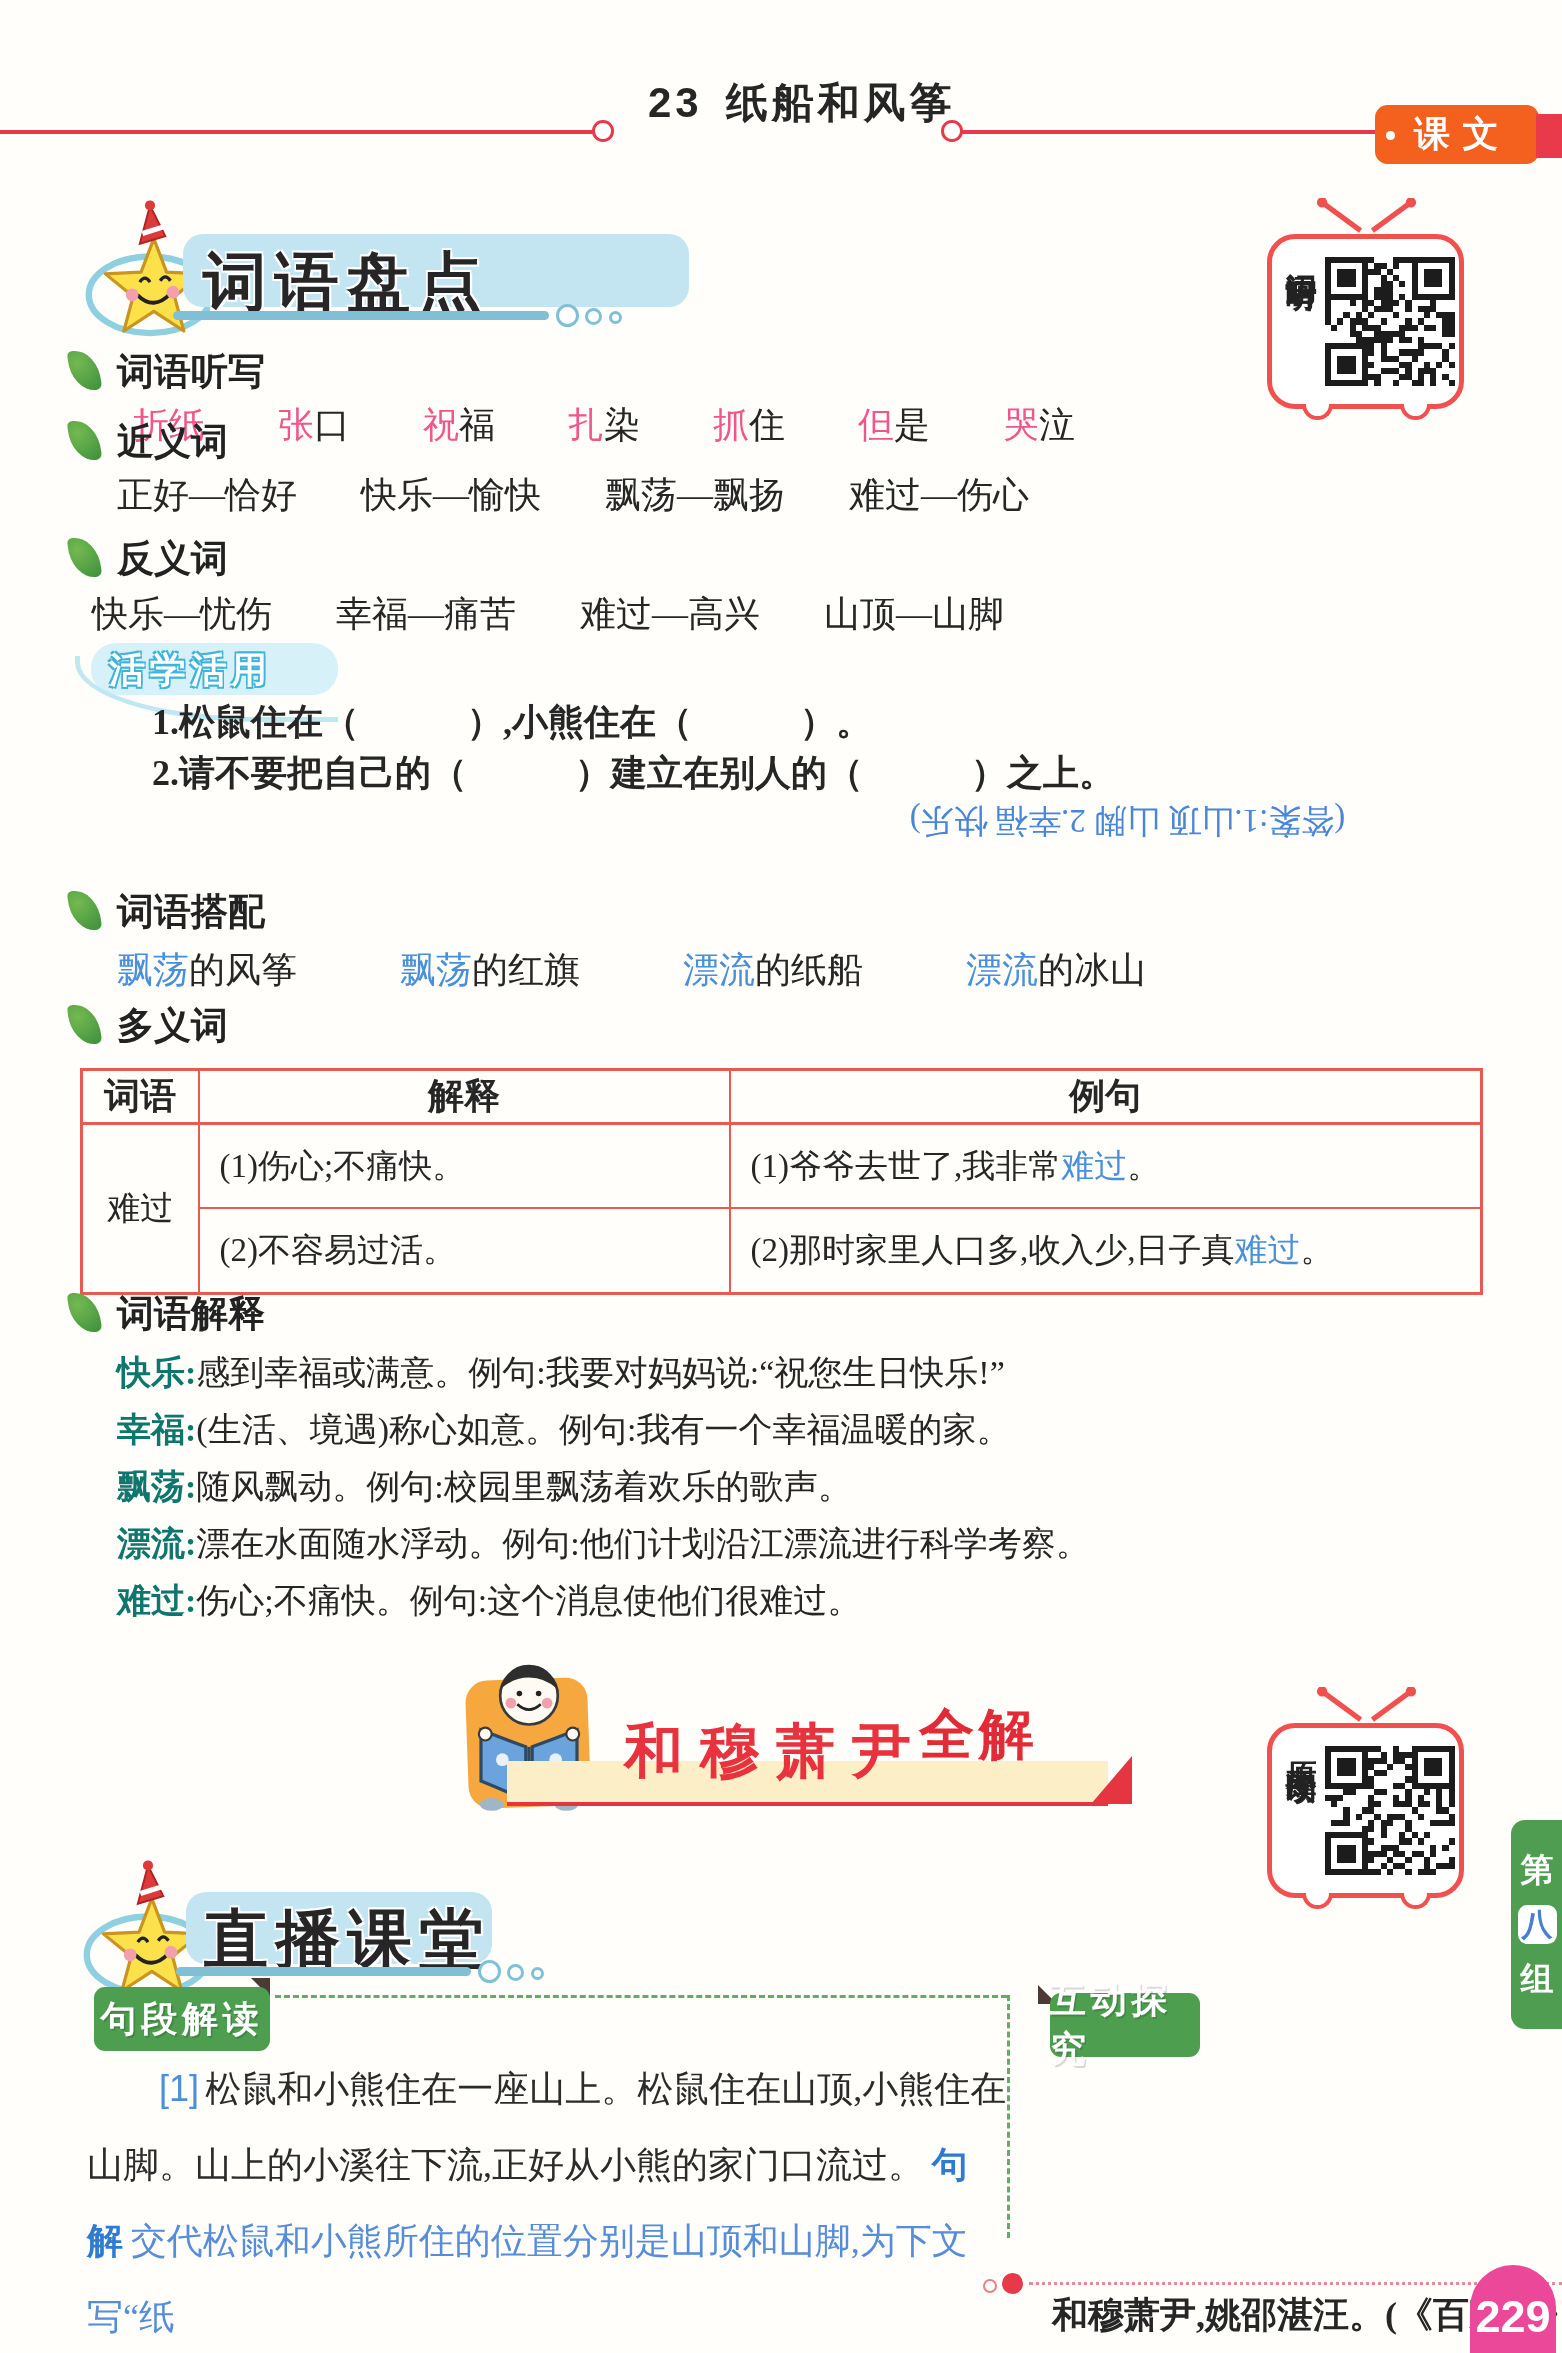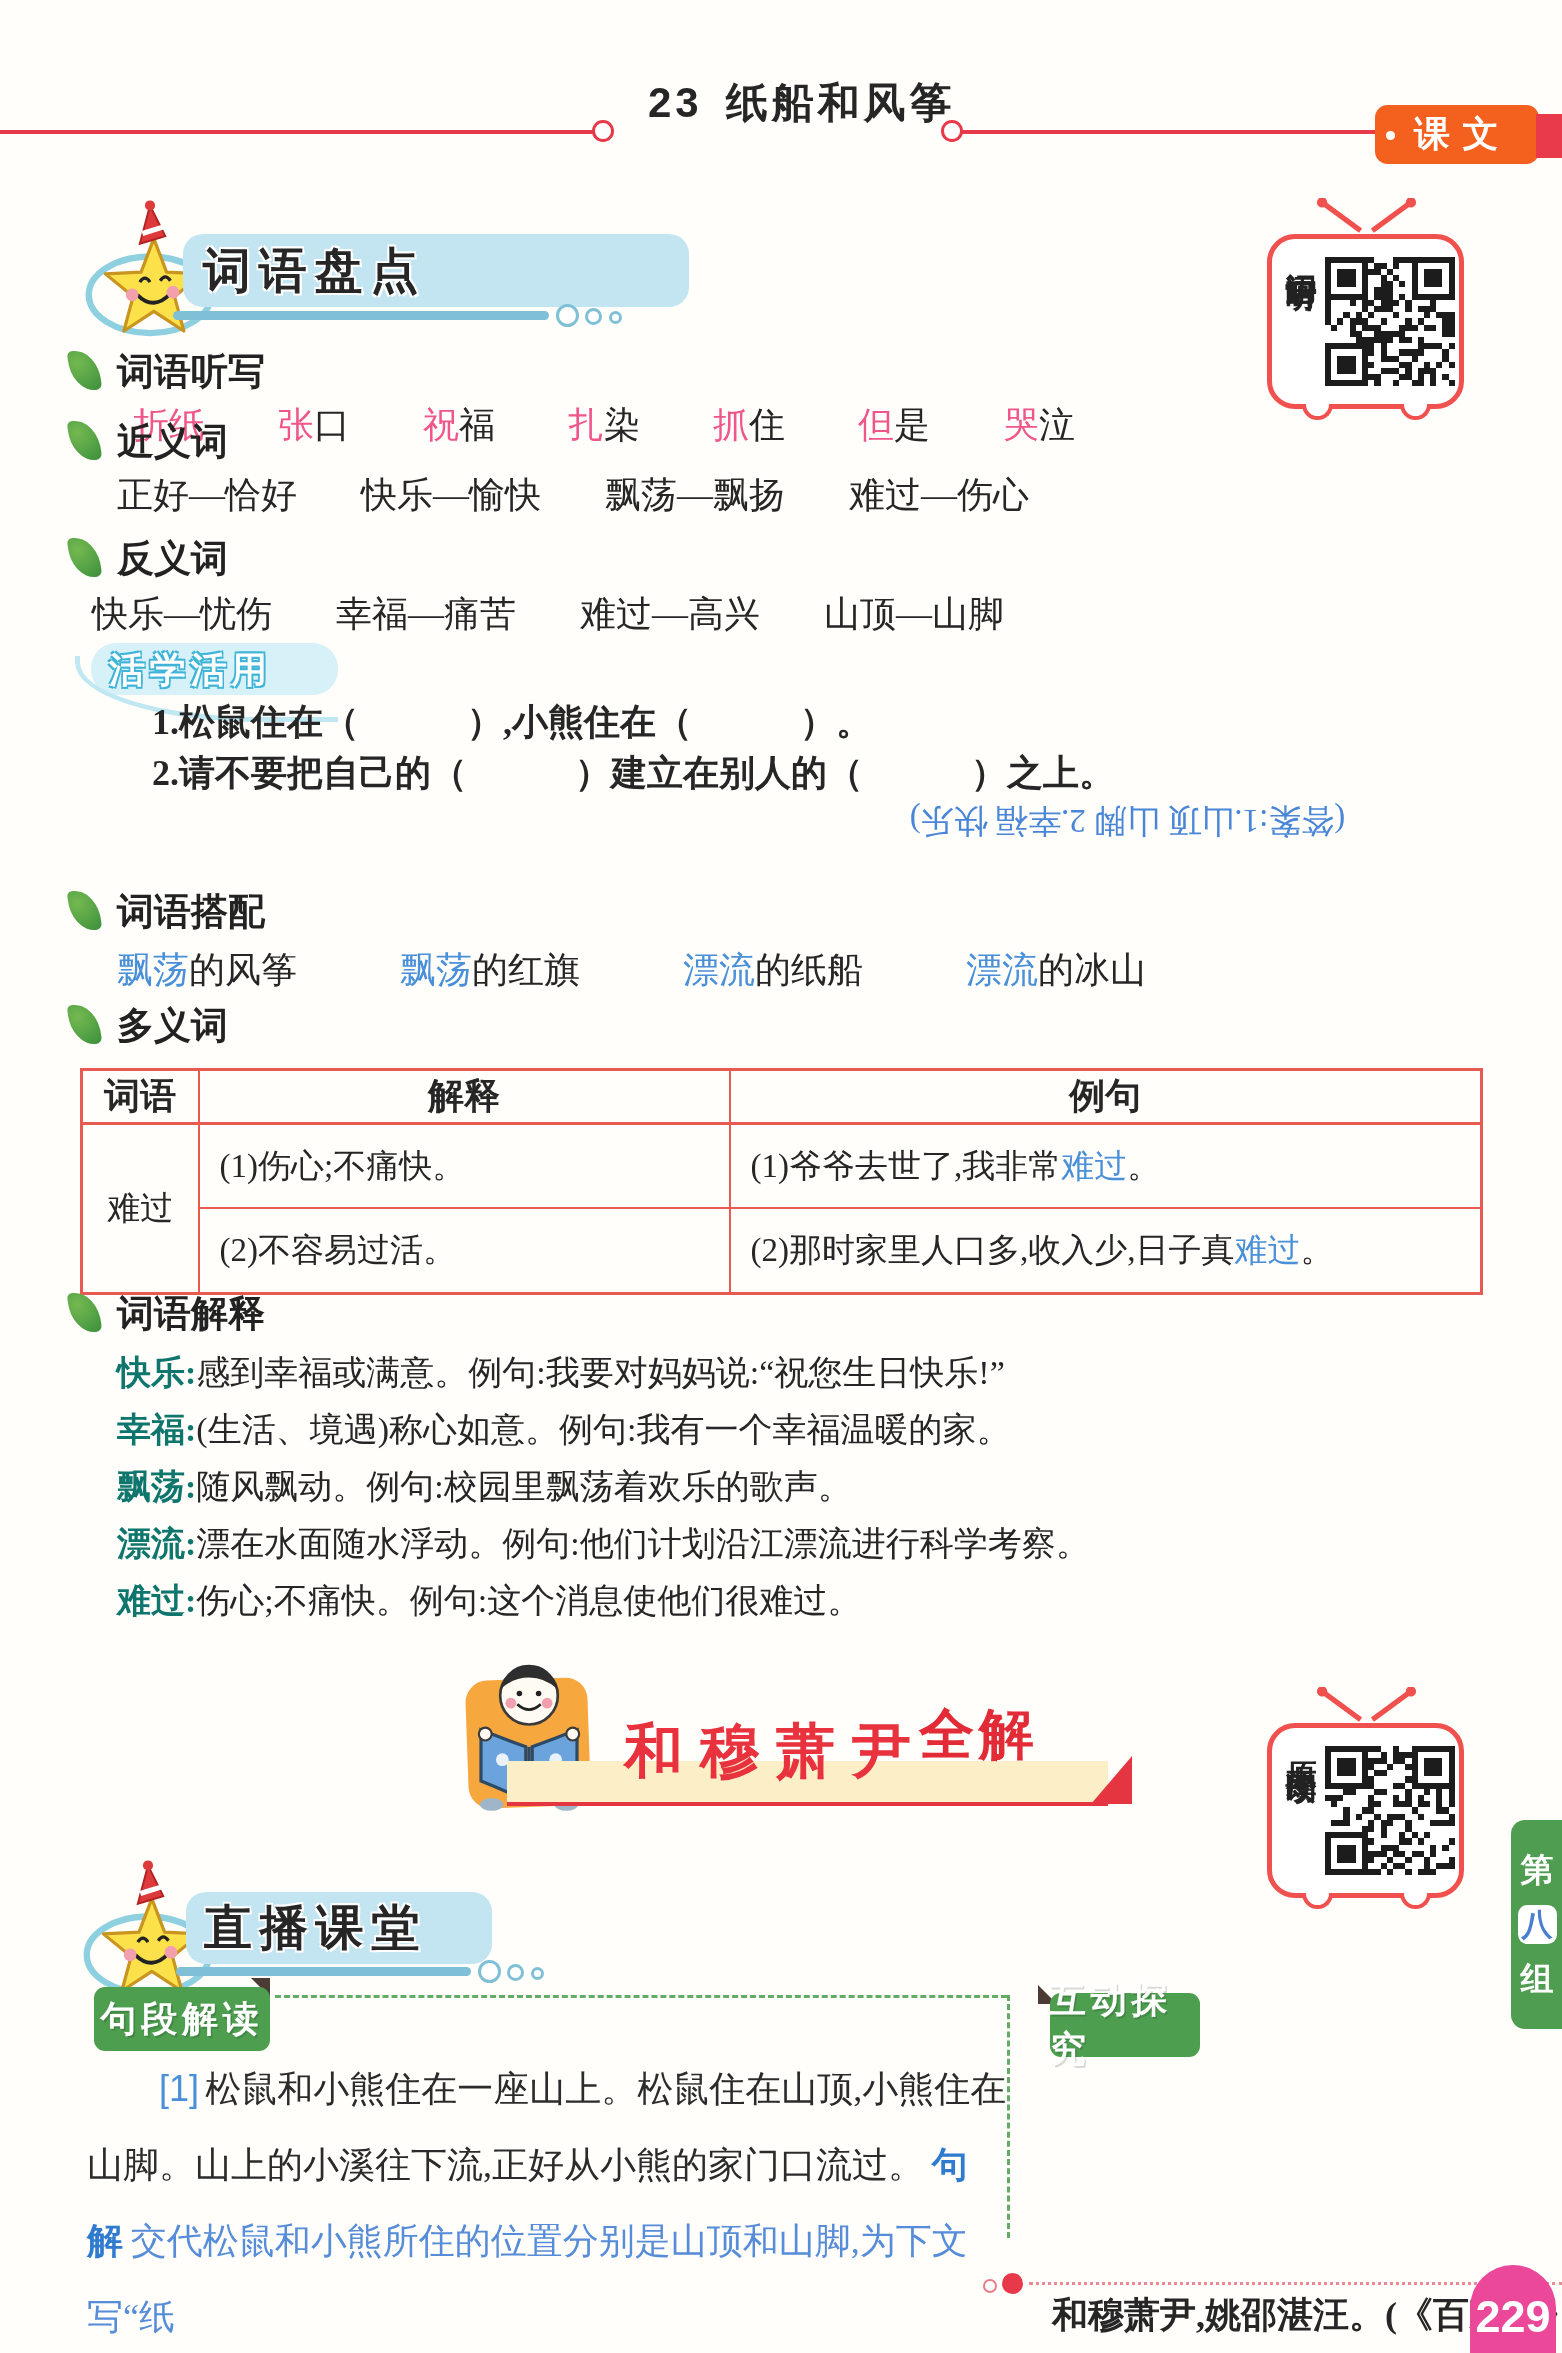--- a/index.html
+++ b/index.html
@@ -14,21 +14,21 @@
   .lesson-title .no{margin-right:23.4px;}
   .kewen-tab{position:absolute;left:1375px;top:105px;width:164px;height:59px;background:#f4611f;
              border-radius:12.5px;color:#fff;font-size:36px;font-weight:bold;letter-spacing:12.5px;
              display:flex;align-items:center;justify-content:center;padding-left:11px;box-sizing:border-box;}
   .tab-dot{position:absolute;left:1386px;top:131px;width:8.6px;height:8.6px;border-radius:50%;background:#fff;}
   .edge-strip{position:absolute;left:1536px;top:114px;width:26.5px;height:44px;background:#e93a4b;}
 
   
   .star-icon{position:absolute;width:148px;height:142px;}
   .blob{position:absolute;background:#c3e5f1;border-radius:20px;}
-  .panel-title{position:absolute;font-size:48px;font-weight:900;letter-spacing:7.8px;color:#262626;
+  .panel-title{position:absolute;font-size:64px;font-weight:900;letter-spacing:7.8px;color:#262626;
                text-shadow:-1.6px -1.6px 0 #fff,1.6px -1.6px 0 #fff,-1.6px 1.6px 0 #fff,2.3px 2.3px 0 #fff;}
   .teal-bar{position:absolute;height:9.4px;background:#7fc0d6;border-radius:6.2px;}
   .teal-ring{position:absolute;border:3.1px solid #7fc0d6;border-radius:50%;background:#fff;}
 
   
   .leaf{position:absolute;width:31px;height:41px;border-radius:4.7px 85% 6.2px 85%;
         background:radial-gradient(circle at 30% 30%,#74b951,#3c8f3c);transform:rotate(-6deg);}
   .sub-head{position:absolute;font-size:37px;font-weight:bold;color:#222;}
 
   

